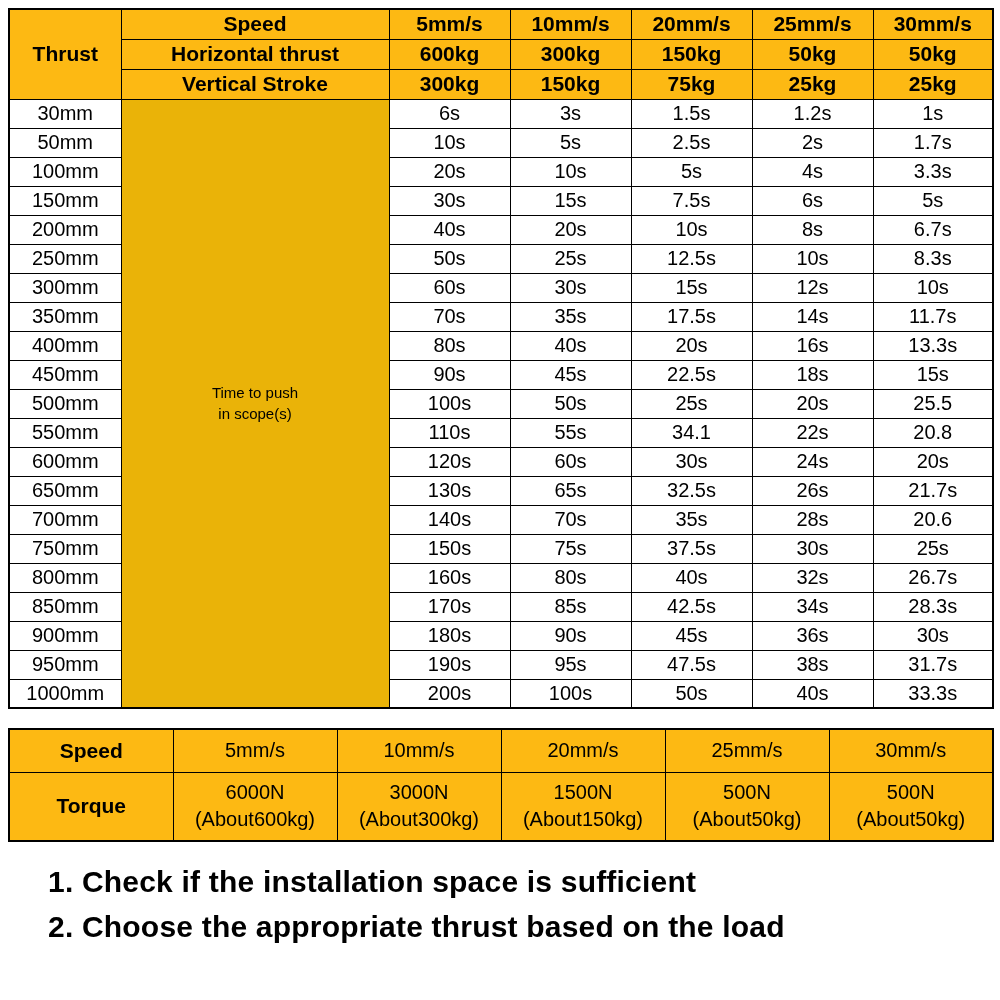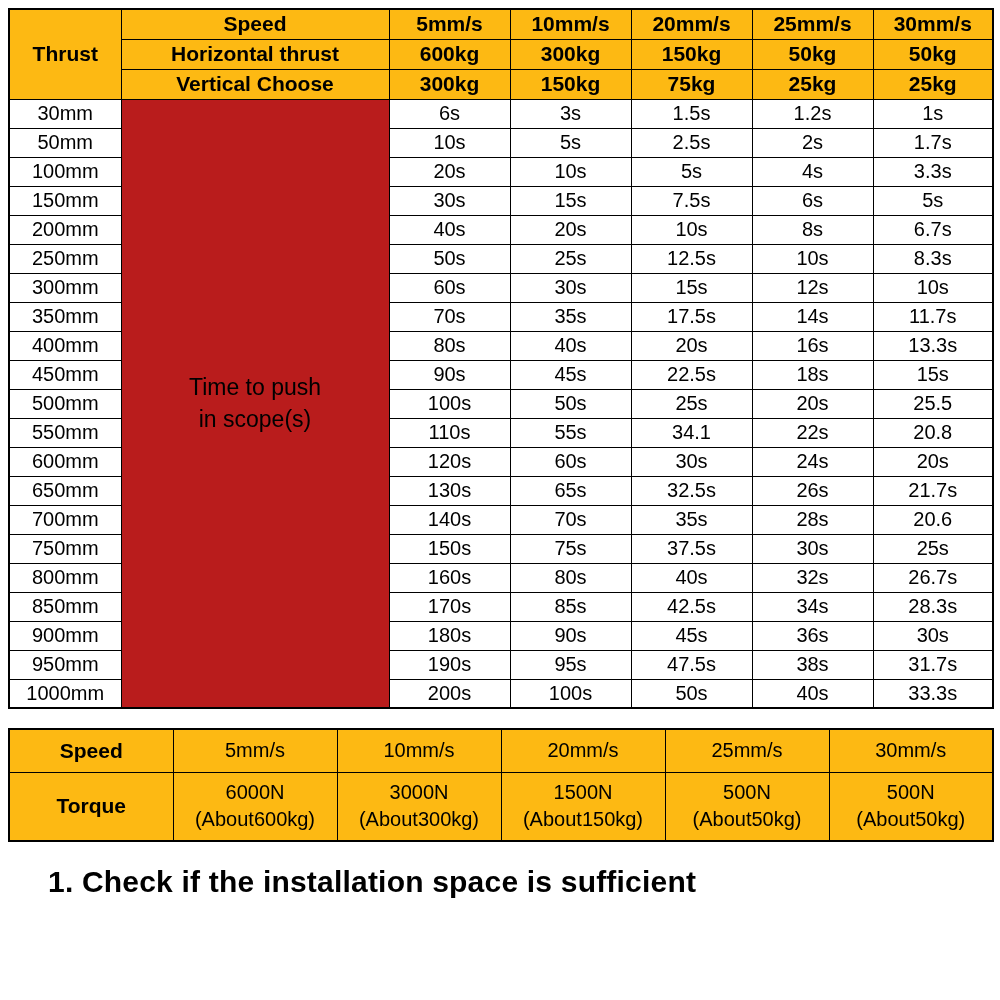--- a/index.html
+++ b/index.html
@@ -29,21 +29,21 @@
     border:1px solid var(--line);
     text-align:center;vertical-align:middle;
     padding:0;font-size:20px;height:29px;
     background:#fff;white-space:nowrap;overflow:hidden;
   }
   #top-table td.hdr{
     background:var(--amber);
     font-weight:bold;font-size:21px;height:30px;
   }
   #top-table td.merged{
-    background:#b91c1c;font-size:23px;font-weight:normal;
+    background:#eab308;font-size:15px;font-weight:normal;
     line-height:1.4;
   }
 
   
   #bottom-table{
     position:absolute;left:8px;top:728px;width:984px;
     border:2px solid var(--line);
   }
   #bottom-table td{
     border:1px solid var(--line);
@@ -90,21 +90,21 @@
         </tr>
         <tr>
           <td class="hdr">Horizontal thrust</td>
           <td class="hdr">600kg</td>
           <td class="hdr">300kg</td>
           <td class="hdr">150kg</td>
           <td class="hdr">50kg</td>
           <td class="hdr">50kg</td>
         </tr>
         <tr>
-          <td class="hdr">Vertical Choose</td>
+          <td class="hdr">Vertical Stroke</td>
           <td class="hdr">300kg</td>
           <td class="hdr">150kg</td>
           <td class="hdr">75kg</td>
           <td class="hdr">25kg</td>
           <td class="hdr">25kg</td>
         </tr>
         <tr>
           <td>30mm</td>
           <td class="merged" rowspan="21">
             <div>Time to push</div>
@@ -318,15 +318,16 @@
           <td>
             <div>500N</div>
             <div>(About50kg)</div>
           </td>
         </tr>
       </tbody>
   </table>
 
   <div class="notes">
     <div class="note-line">1. Check if the installation space is sufficient</div>
+    <div class="note-line">2. Choose the appropriate thrust based on the load</div>
   </div>
 
 </div>
 
 </body></html>

